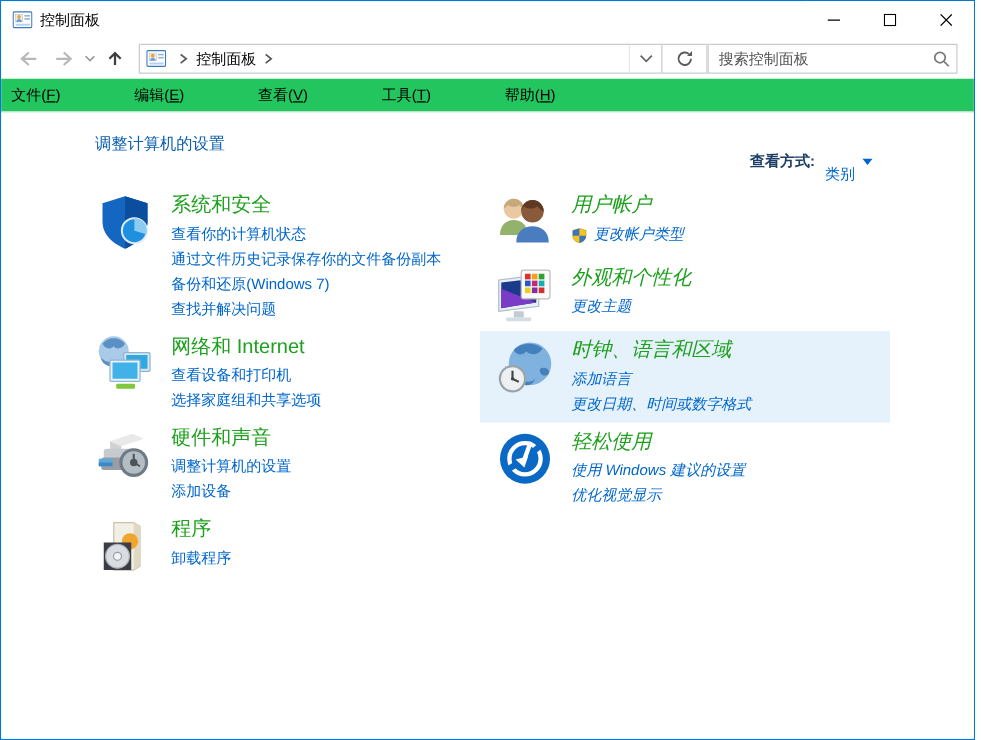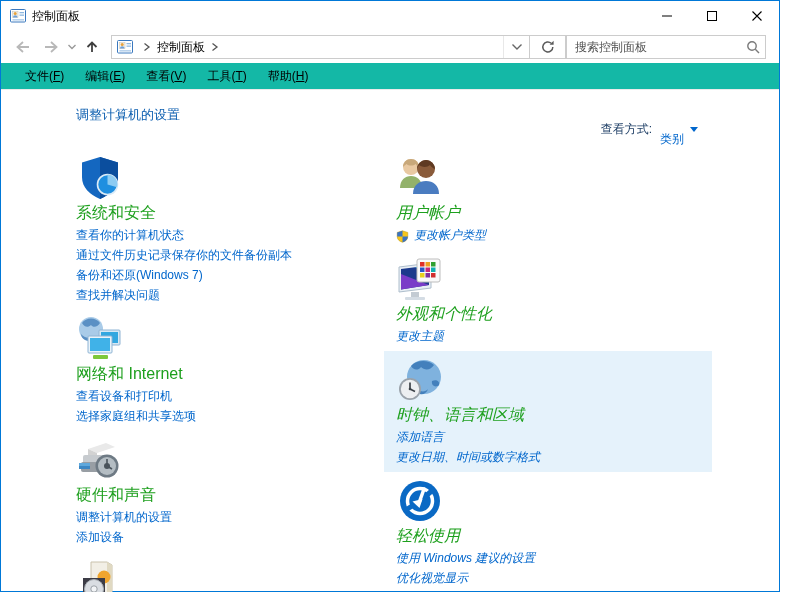--- a/index.html
+++ b/index.html
@@ -34,42 +34,42 @@
   .crumb-chevron { display:inline-flex; margin:0 6px; }
   .crumb-text { font-size:12px; color:#000; white-space:nowrap; }
   .addr-spacer { flex:1; }
   .addr-drop { width:26px; height:100%; display:flex; align-items:center; justify-content:center; border-left:1px solid #E8E8E8; }
   .refresh-btn { width:37px; height:24px; margin-left:-1px; border:1px solid #CCCCCC; background:#fff; display:flex; align-items:center; justify-content:center; }
   .searchbox { width:200px; height:24px; border:1px solid #CCCCCC; display:flex; align-items:center; background:#fff; }
   .searchbox input { flex:1; border:none; outline:none; font-family:inherit; font-size:12px; padding:0 4px 0 8px; color:#000; background:transparent; }
   .searchbox input::placeholder { color:#535353; opacity:1; }
   .search-icon { width:24px; display:flex; align-items:center; justify-content:center; }
   
-  .menubar { height:27px; display:flex; align-items:center; padding-left:16px; border-bottom:1px solid #EBEBEB; background:#14b8a6; }
+  .menubar { height:27px; display:flex; align-items:center; padding-left:0; border-bottom:1px solid #EBEBEB; background:#22c55e;gap:38px; }
   .menu-item { padding:3px 8px; margin-right:5px; color:#000; cursor:default; }
   .menu-item u { text-decoration:underline; }
   
   .content { position:relative; width:100%; height:calc(100% - 89px); background:#fff; }
   .page-heading {
     position:absolute; left:75px; top:16px;
     font-size:13px; color:var(--heading,#0D5FB0);
   }
   .view-by { position:absolute; right:81px; top:21px; display:flex; align-items:center; }
-  .view-by-label { color:var(--viewby,#1F3F66); margin-right:8px; }
+  .view-by-label { color:var(--viewby,#1F3F66); margin-right:8px;font-weight:bold; }
   .view-by-value { color:var(--link,#0066CC); cursor:pointer;margin-top:20px; }
   .view-by-caret {
     width:0; height:0; margin-left:6px;
     border-left:4px solid transparent; border-right:4px solid transparent;
     border-top:5px solid var(--link,#0066CC);
   }
   .col { position:absolute; top:59px; }
   .col-left  { left:63px;  width:320px; }
   .col-right { left:383px; width:328px;font-style:italic; }
-  .category { display:flex; align-items:flex-start; padding:5px 0 5px 12px;flex-direction:column; }
-  .category.highlighted { background:var(--hl,#E5F2FB);justify-content:center; }
+  .category { display:flex; align-items:flex-start; padding:5px 0 5px 12px; }
+  .category.highlighted { background:var(--hl,#E5F2FB); }
   .cat-icon { flex:0 0 48px; width:48px; height:48px; margin-right:13px; display:inline-flex; }
   .cat-body { padding-top:0; }
   .cat-title {
     display:block; font-size:16px; line-height:21px; margin-bottom:2px;
     color:var(--green,#1EA01E); text-decoration:none; cursor:pointer;
   }
   .link-row { display:flex; align-items:center; line-height:20px; height:20px; }
   .cat-link { font-size:12px; color:var(--link,#0066CC); text-decoration:none; cursor:pointer; }
   .cat-link.hover { color:var(--hoverlink,#4394DE); text-decoration:underline; }
   .uac { display:inline-flex; margin-right:5px; position:relative; top:1px; }

